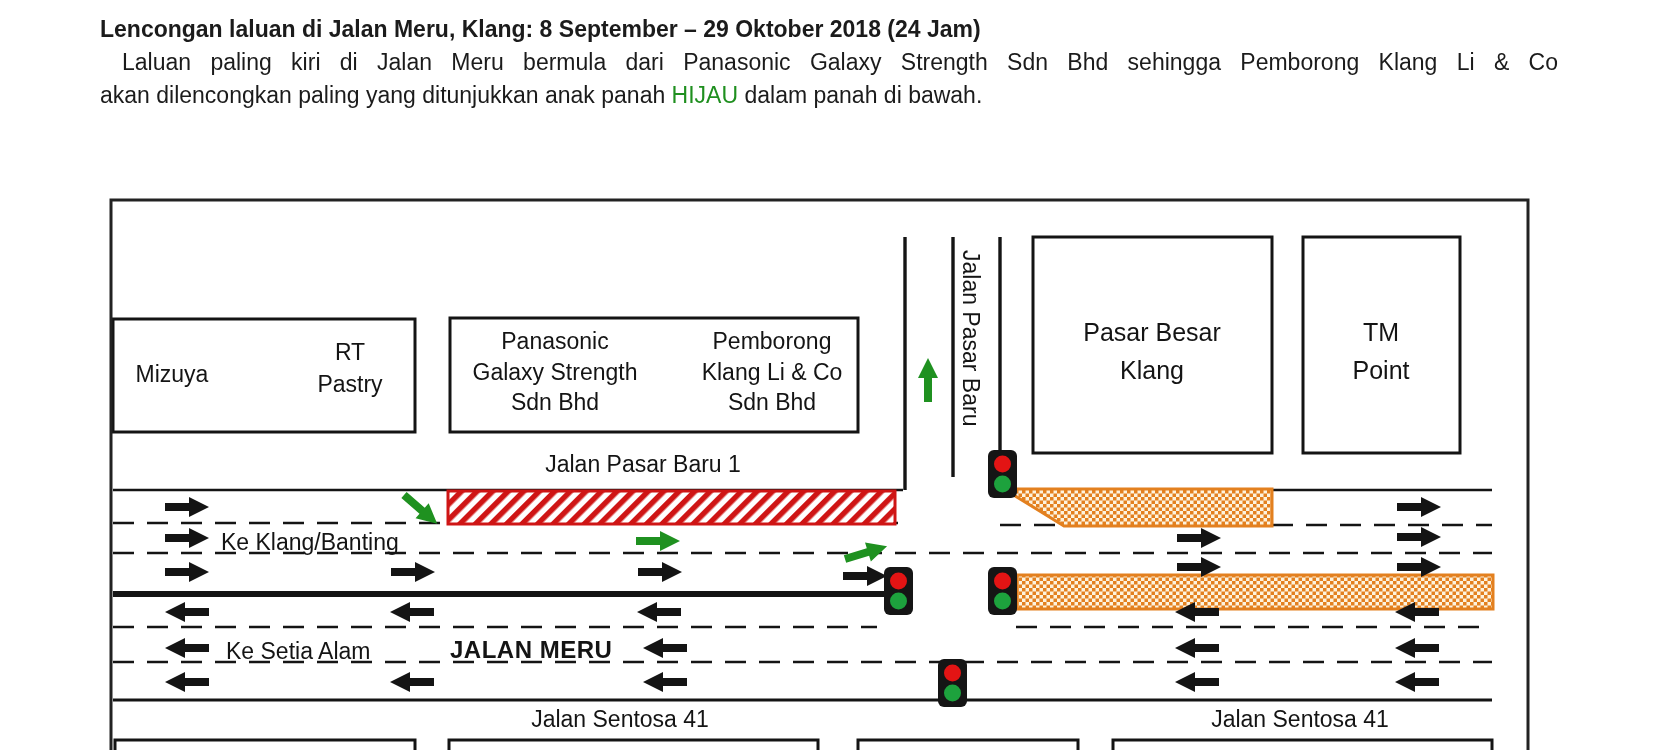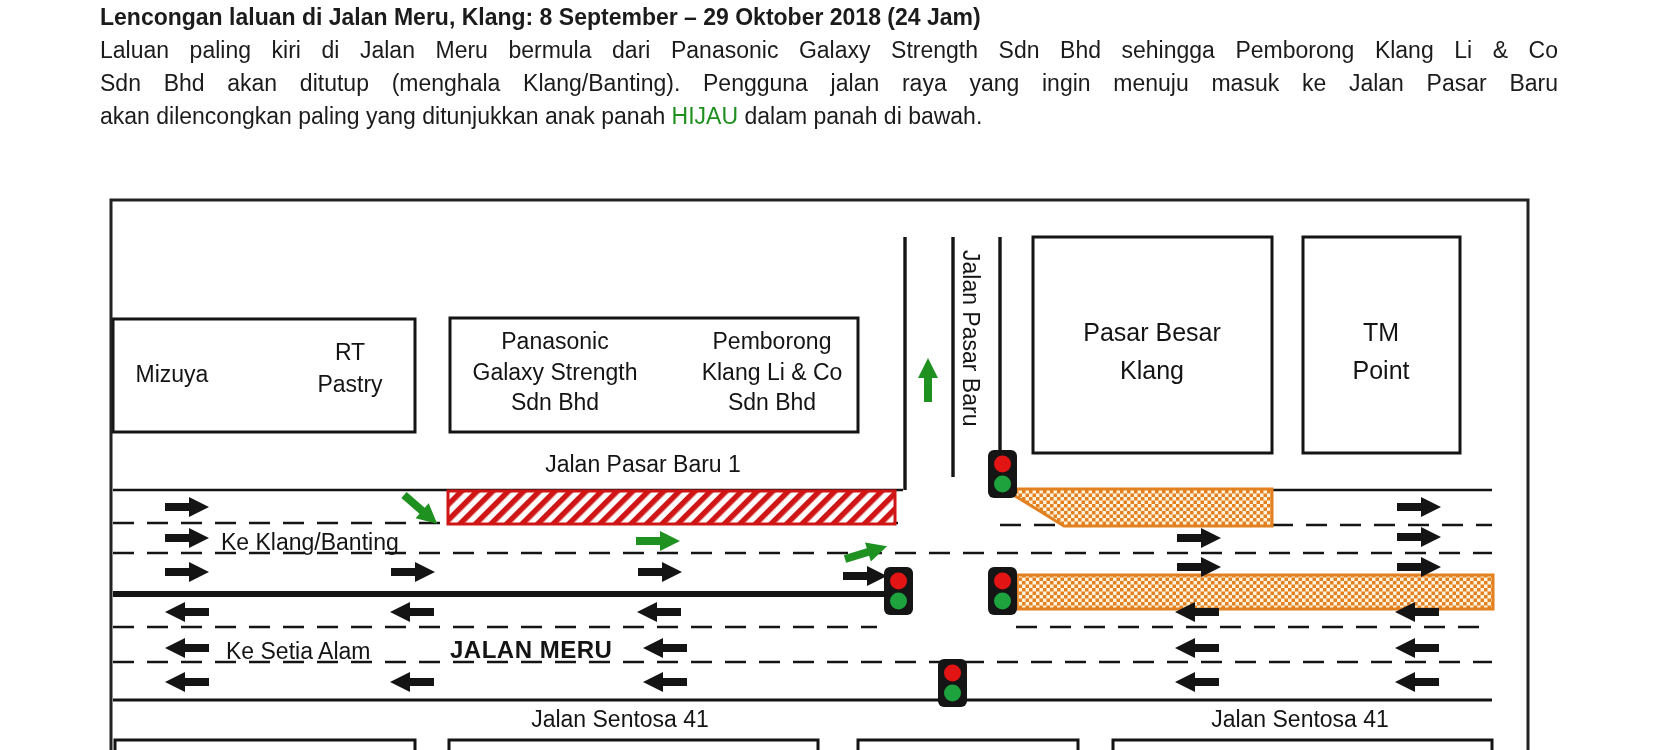--- a/index.html
+++ b/index.html
@@ -1,21 +1,21 @@
 <!DOCTYPE html>
 <html style="--page-bg: #ffffff; --ink: #1b1b1b; --green-arrow: #1f9120; --highlight-green: #1f8f1f; --closed-red: #cf1515; --diversion-orange: #e3801f; --checker-bg: #fdf3de; --tl-red: #e31414; --tl-green: #1da23d;"><head>
 <meta charset="utf-8">
 <style>
   html,body{margin:0;padding:0;background:var(--page-bg,#fff);}
   body{width:1654px;height:750px;overflow:hidden;position:relative;
        font-family:"Liberation Sans",sans-serif;color:var(--ink,#1a1a1a);}
-  .header{position:absolute;left:100px;top:0;width:1458px;}
+  .header{position:absolute;left:100px;top:12px;width:1458px;}
   .title{font-size:23px;font-weight:bold;line-height:34px;white-space:nowrap;}
   .pline{font-size:23px;line-height:33px;}
-  .just{text-align:justify;text-align-last:justify;}
+  .just{text-align:justify;text-align-last:justify;margin-left:22px;}
   .hl{color:var(--highlight-green,#1f8f1f);font-weight:normal;}
   svg{position:absolute;left:0;top:0;}
   svg text{font-family:"Liberation Sans",sans-serif;font-size:23px;fill:#141414;}
   .road{stroke:#141414;stroke-width:2.6px;fill:none;}
   .road-dash{stroke:#141414;stroke-width:2.6px;fill:none;stroke-dasharray:21 13;}
   .road-thick{stroke:#141414;stroke-width:6px;fill:none;}
   .vline{stroke:#141414;stroke-width:3.4px;fill:none;}
   .box{fill:#ffffff;stroke:#141414;stroke-width:3px;}
   .frame{fill:none;stroke:#222;stroke-width:3px;}
   .arrow-black{fill:#141414;}
@@ -26,21 +26,20 @@
   .tl-red{fill:var(--tl-red,#e31414);}
   .tl-green{fill:var(--tl-green,#1da23d);}
   .lbl-bold{font-weight:bold;font-size:24px;letter-spacing:.5px;}
 </style>
 </head>
 <body>
 
 <div class="header">
   <div class="title">Lencongan laluan di Jalan Meru, Klang: 8 September – 29 Oktober 2018 (24 Jam)</div>
   <div class="pline just">Laluan paling kiri di Jalan Meru bermula dari Panasonic Galaxy Strength Sdn Bhd sehingga Pemborong Klang Li &amp; Co</div>
-  <div class="pline just">Sdn Bhd akan ditutup (menghala Klang/Banting). Pengguna jalan raya yang ingin menuju masuk ke Jalan Pasar Baru</div>
   <div class="pline"><span>akan dilencongkan paling yang ditunjukkan anak panah </span><span class="hl">HIJAU</span><span> dalam panah di bawah.</span></div>
 </div>
 
 <svg width="1654" height="750" viewBox="0 0 1654 750">
   <defs>
     <pattern id="checker" width="7" height="7" patternUnits="userSpaceOnUse">
       <rect width="7" height="7" style="fill:var(--checker-bg,#fdf3de)"></rect>
       <rect width="3.5" height="3.5" style="fill:var(--diversion-orange,#e3801f)"></rect>
       <rect x="3.5" y="3.5" width="3.5" height="3.5" style="fill:var(--diversion-orange,#e3801f)"></rect>
     </pattern>

